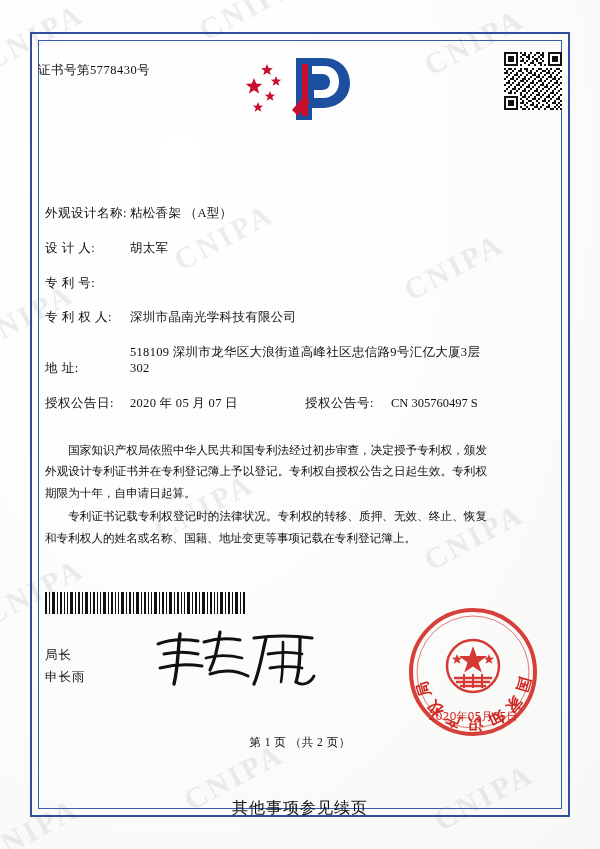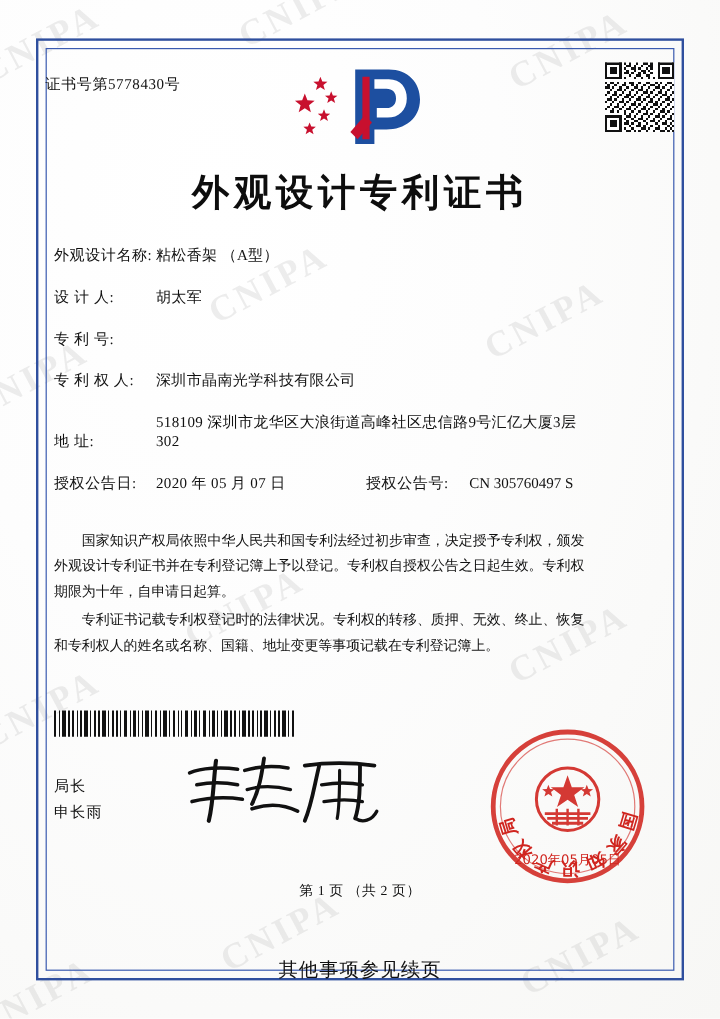--- a/index.html
+++ b/index.html
@@ -462,21 +462,20 @@
         <polygon points="30,41 31.4,44.5 35.2,44.7 32.2,47.1 33.3,50.8 30,48.7 26.7,50.8 27.8,47.1 24.8,44.7 28.6,44.5"></polygon>
         <polygon points="18,52 19.4,55.5 23.2,55.7 20.2,58.1 21.3,61.8 18,59.7 14.7,61.8 15.8,58.1 12.8,55.7 16.6,55.5"></polygon>
       </g>
       <path d="M56 8 L84 8 C100 8 110 19 110 33 C110 49 97 58 82 58 L72 58 L72 70 L56 70 Z" fill="#1d4fa0"></path>
       <path d="M62 14 L62 66 L68 66 L68 14 Z" fill="#c8102e"></path>
       <path d="M72 16 L84 16 C94 16 99 23 99 32 C99 42 92 48 83 48 L74 48 L74 40 L82 40 C88 40 90 36 90 32 C90 27 87 24 82 24 L72 24 Z" fill="#ffffff"></path>
       <path d="M52 60 L64 46 L70 52 L58 66 Z" fill="#c8102e"></path>
     </svg>
   </div>
 
-  <div class="title">外观设计专利证书</div>
 
   <div class="fields">
     <div class="field-row">
       <div class="field-label">外观设计名称:</div>
       <div class="field-value">粘松香架 （A型）</div>
     </div>
     <div class="field-row">
       <div class="field-label">设 计 人:</div>
       <div class="field-value">胡太军</div>
     </div>

